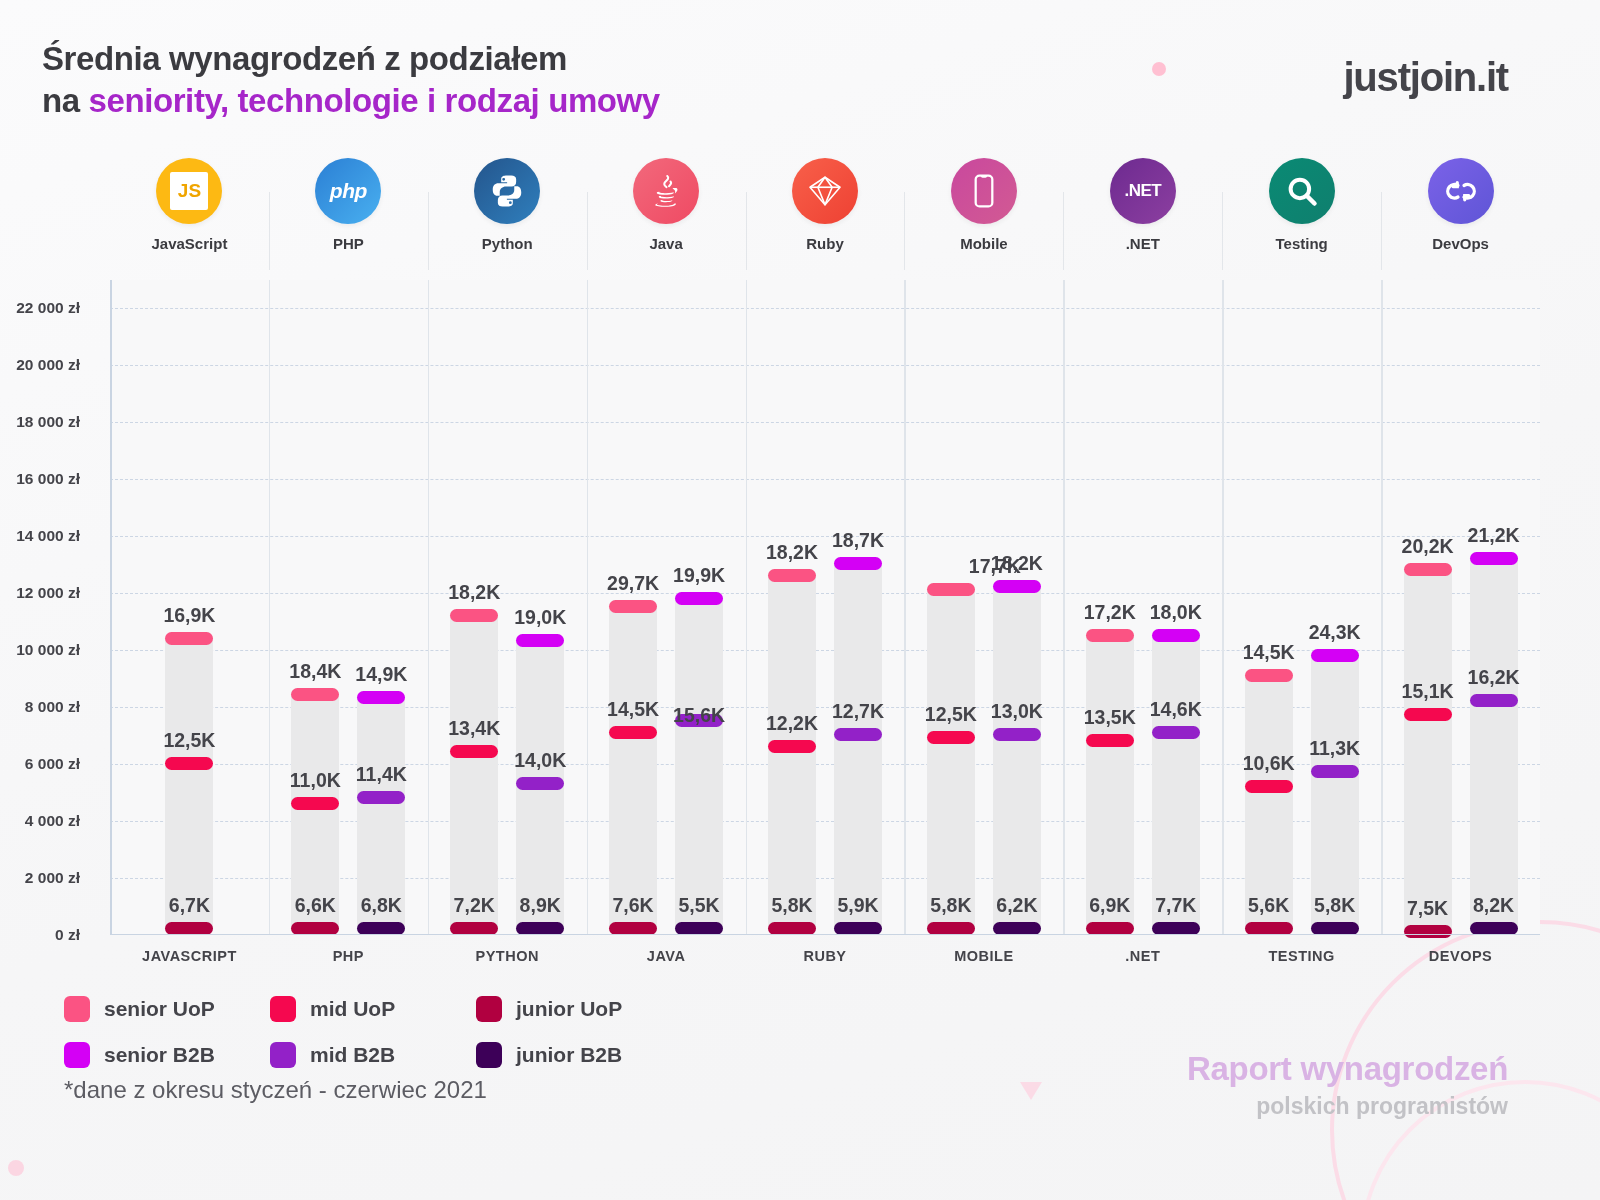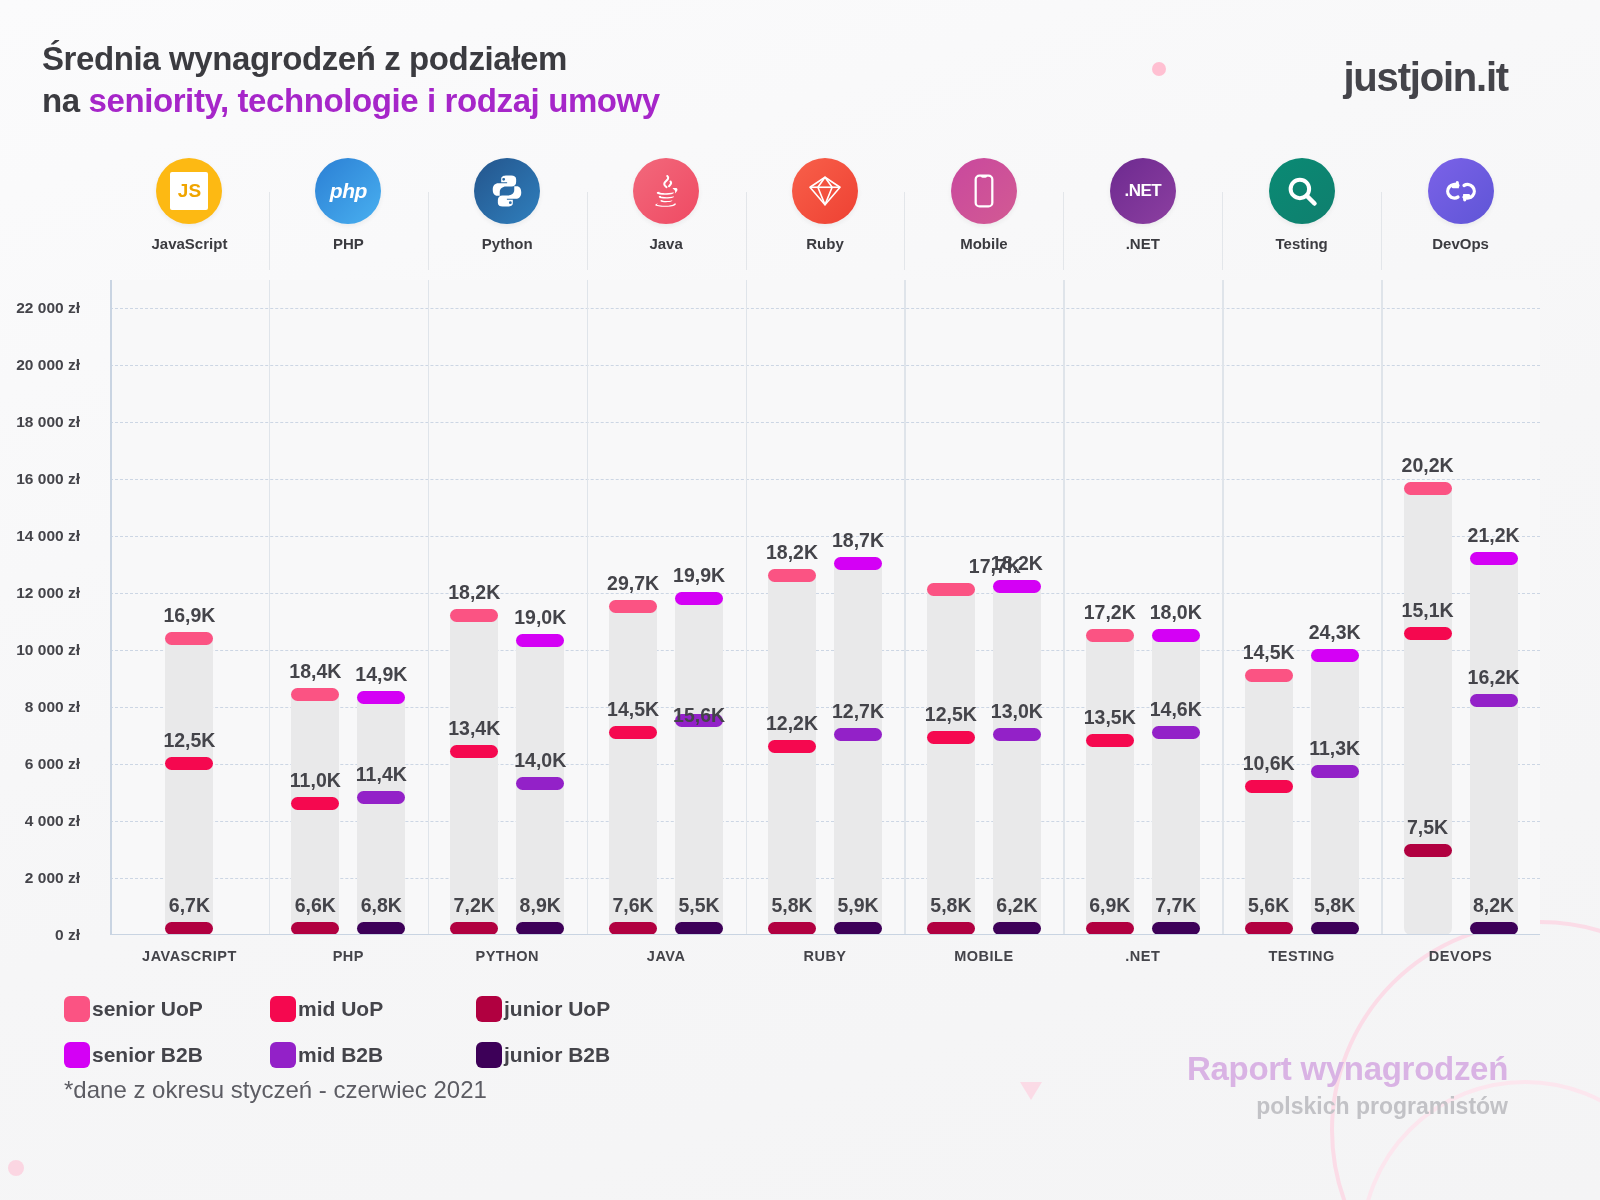--- a/index.html
+++ b/index.html
@@ -149,21 +149,21 @@
     font-size: 14.5px; font-weight: bold; color: #44444a;
     letter-spacing: 0.5px;
   }
 
   
   .legend {
     position: absolute; left: 64px; top: 996px;
     display: grid; grid-template-columns: 206px 206px 206px;
     row-gap: 20px;
   }
-  .leg-item { display: flex; align-items: center; gap: 2px; }
+  .leg-item { display: flex; align-items: center; gap: 14px; }
   .leg-sw { width: 26px; height: 26px; border-radius: 6px; }
   .leg-tx { font-size: 21px; font-weight: bold; color: #44444a; }
 
   .footnote {
     position: absolute; left: 64px; top: 1076px;
     font-size: 24px; color: #5c5c63;
   }
   .report {
     position: absolute; right: 92px; top: 1050px;
     text-align: right;
@@ -458,21 +458,21 @@
               <div class="mlabel" style="top: -28px;">24,3K</div>
               <div class="marker" style="background: rgb(147, 33, 200); top: 116.761px;"></div>
               <div class="mlabel" style="top: 88.7609px;">11,3K</div>
               <div class="marker" style="background: rgb(61, 0, 88); top: 273.391px;"></div>
               <div class="mlabel" style="top: 245.391px;">5,8K</div>
             </div>
           </div>
         </div>
         <div class="group">
           <div class="bars">
-            <div class="track" style="height: 453px;">
+            <div class="track" style="height: 372px;">
               <div class="marker" style="background: rgb(251, 83, 131); top: 0px;"></div>
               <div class="mlabel" style="top: -28px;">20,2K</div>
               <div class="marker" style="background: rgb(245, 8, 79); top: 145.239px;"></div>
               <div class="mlabel" style="top: 117.239px;">15,1K</div>
               <div class="marker" style="background: rgb(177, 0, 64); top: 361.674px;"></div>
               <div class="mlabel" style="top: 333.674px;">7,5K</div>
             </div>
             <div class="track" style="height: 383.217px;">
               <div class="marker" style="background: rgb(212, 0, 245); top: 0px;"></div>
               <div class="mlabel" style="top: -28px;">21,2K</div>

